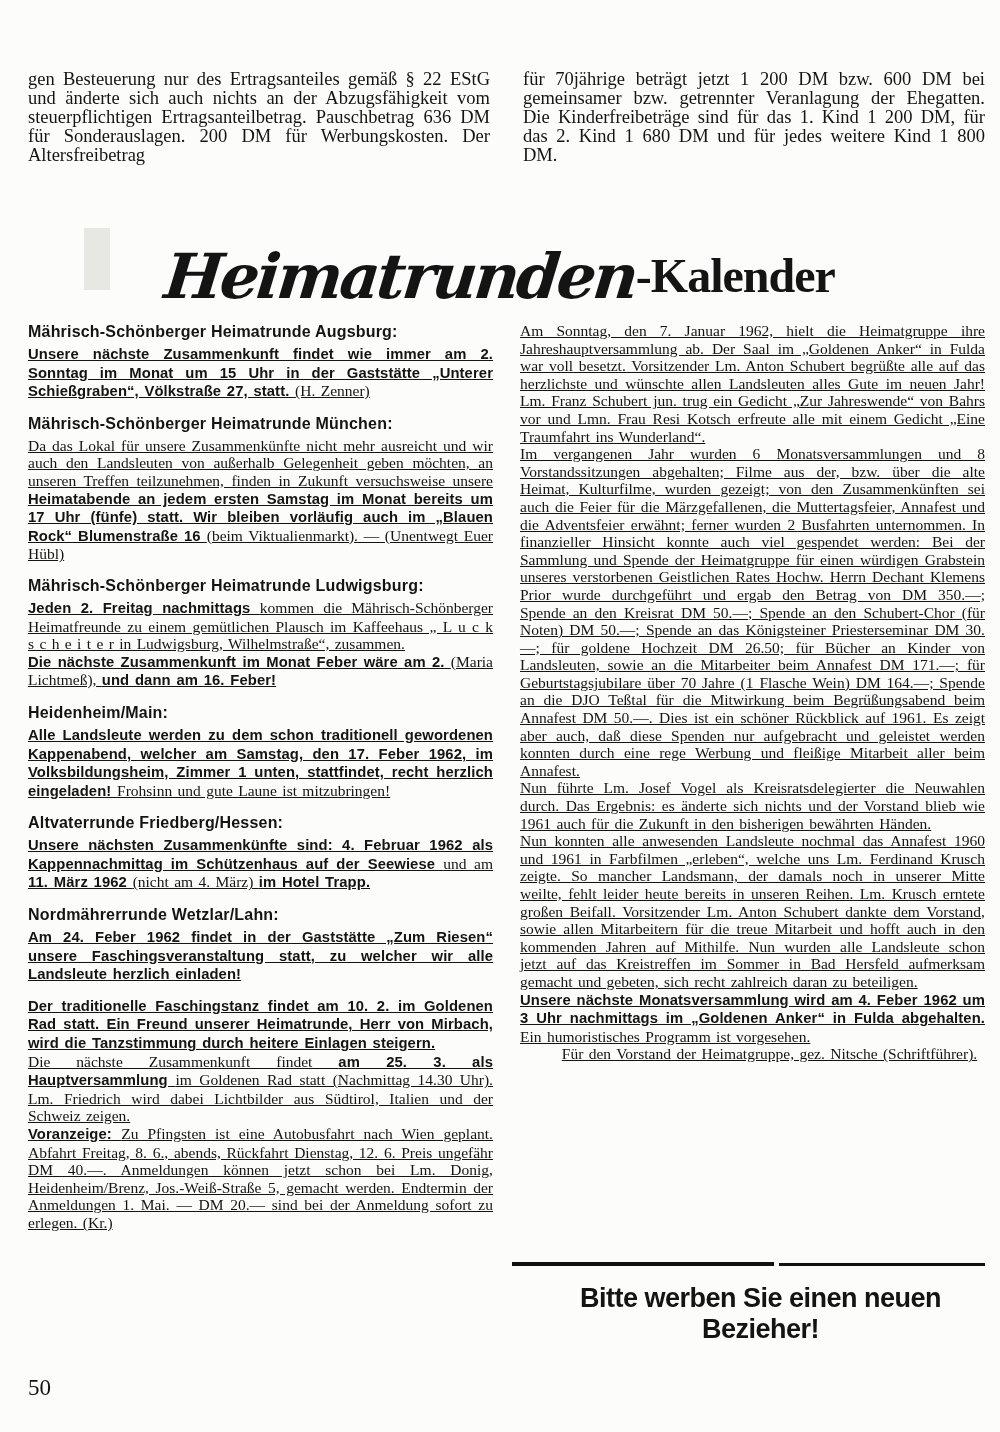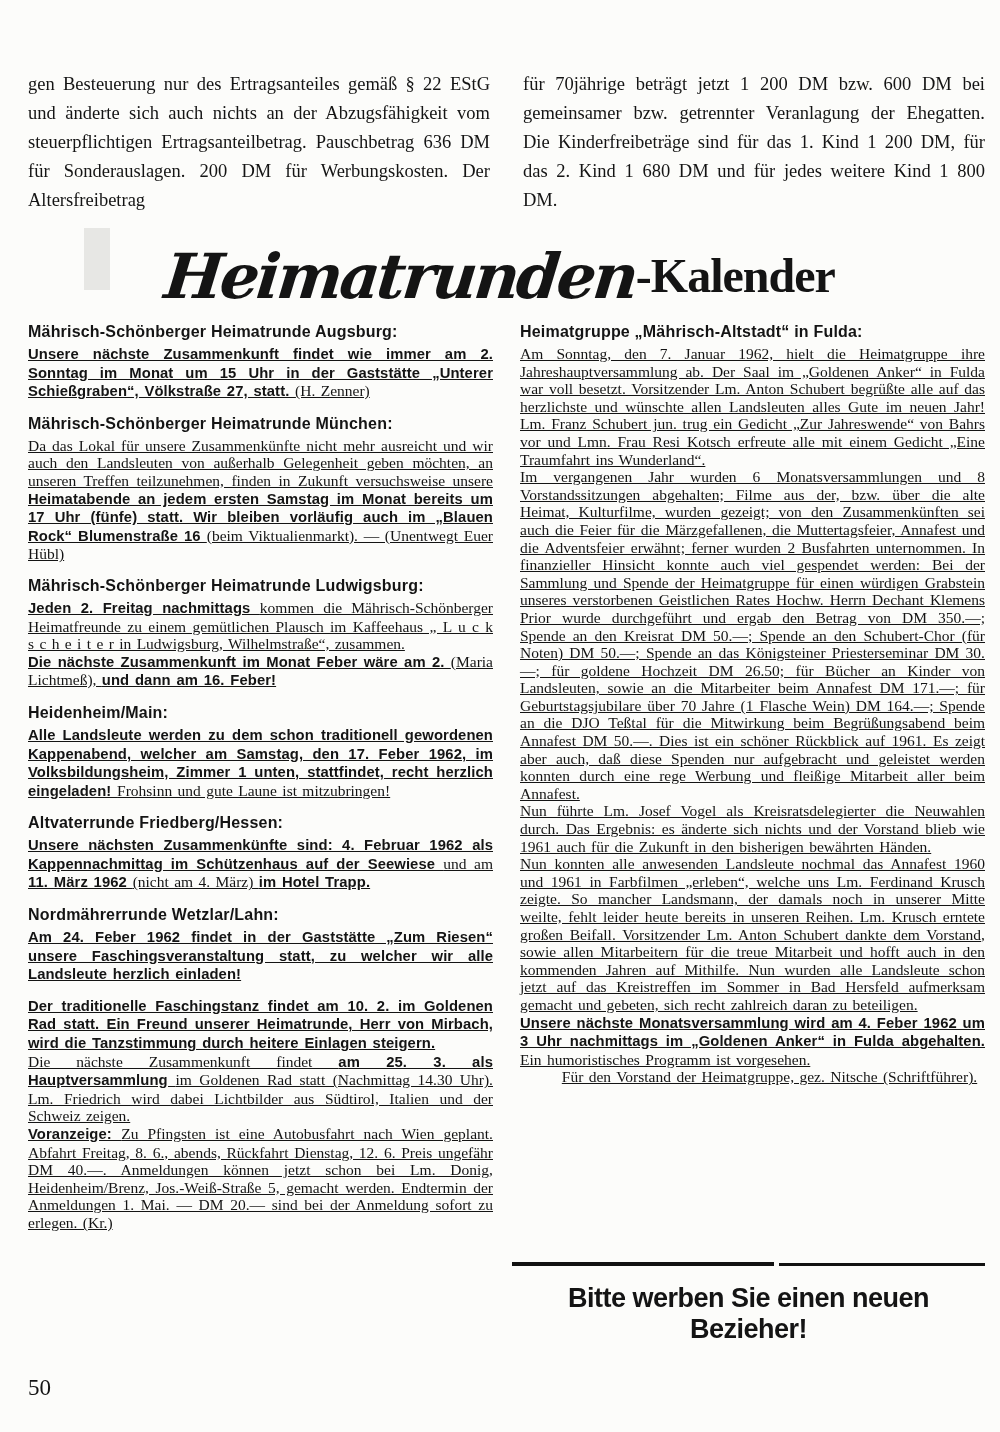--- a/index.html
+++ b/index.html
@@ -8,21 +8,21 @@
     background:#fcfcfa;
     font-family:"Liberation Serif", serif;
     color:#141414;
     position:relative;
     overflow:hidden;
   }
   .page{position:absolute;inset:0;}
   .scan-artifact{position:absolute;left:84px;top:228px;width:26px;height:62px;background:#e7e7e4;}
   
   .intro{position:absolute;top:70px;left:28px;width:957px;display:flex;gap:33px;}
-  .intro .icol{width:462px;text-align:justify;font-size:18.5px;line-height:29px;word-spacing:2px;}
+  .intro .icol{width:462px;text-align:justify;font-size:18.5px;line-height:19px;word-spacing:2px;}
   
   .masthead{position:absolute;top:240px;left:0;width:100%;text-align:center;white-space:nowrap;}
   .masthead .script{
     font-family:"DejaVu Serif", serif;font-style:italic;font-weight:bold;
     font-size:62px;letter-spacing:-3px;transform:skewX(-6deg);display:inline-block;
   }
   .masthead .suffix{
     font-family:Liberation Serif, serif;font-weight:bold;font-size:48px;
     letter-spacing:-1px;vertical-align:6px;margin-top:32px;
   }
@@ -35,21 +35,21 @@
     font-size:16px;line-height:19px;margin:0 0 4px 0;letter-spacing:0.2px;
   }
   .para{margin:0;text-align:justify;font-size:15.5px;line-height:17.6px;word-spacing:1.5px;text-decoration:underline;}
   .para .b{font-family:"Liberation Sans", sans-serif;font-weight:bold;font-size:14.8px;letter-spacing:0.1px;}
   .para.indent{text-indent:34px;text-align:center;}
   
   .divider{position:absolute;top:1262px;left:512px;width:473px;display:flex;gap:5px;}
   .divider .seg1{height:4px;background:#111;width:262px;}
   .divider .seg2{height:3px;background:#111;flex:1;margin-top:1px;}
   .banner{
-    position:absolute;top:1283px;left:512px;width:473px;text-align:center;
+    position:absolute;top:1283px;left:524px;width:473px;text-align:center;
     font-family:"Liberation Sans", sans-serif;font-weight:bold;font-size:27px;
     letter-spacing:-0.5px;
   }
   .page-number{position:absolute;left:28px;top:1375px;font-size:23px;}
 </style>
 </head>
 <body>
 
 <div class="page">
 
@@ -92,21 +92,20 @@
           <p class="para"><span class="b">Am 24. Feber 1962 findet in der Gaststätte „Zum Riesen“ unsere Faschingsveranstaltung statt, zu welcher wir alle Landsleute herzlich einladen!</span></p>
         </div>
         <div class="section">
           <p class="para"><span class="b">Der traditionelle Faschingstanz findet am 10. 2. im Goldenen Rad statt. Ein Freund unserer Heimatrunde, Herr von Mirbach, wird die Tanzstimmung durch heitere Einlagen steigern.</span></p>
           <p class="para"><span>Die nächste Zusammenkunft findet </span><span class="b">am 25. 3. als Hauptversammlung </span><span>im Goldenen Rad statt (Nachmittag 14.30 Uhr). Lm. Friedrich wird dabei Lichtbilder aus Südtirol, Italien und der Schweiz zeigen.</span></p>
           <p class="para"><span class="b">Voranzeige: </span><span>Zu Pfingsten ist eine Autobusfahrt nach Wien geplant. Abfahrt Freitag, 8. 6., abends, Rückfahrt Dienstag, 12. 6. Preis ungefähr DM 40.—. Anmeldungen können jetzt schon bei Lm. Donig, Heidenheim/Brenz, Jos.-Weiß-Straße 5, gemacht werden. Endtermin der Anmeldungen 1. Mai. — DM 20.— sind bei der Anmeldung sofort zu erlegen. (Kr.)</span></p>
         </div>
       </div>
     <div class="ccol" id="col-right">
         <div class="section">
-          <h3 class="heading">Heimatgruppe „Mährisch-Altstadt“ in Fulda:</h3>
           <p class="para"><span>Am Sonntag, den 7. Januar 1962, hielt die Heimatgruppe ihre Jahreshauptversammlung ab. Der Saal im „Goldenen Anker“ in Fulda war voll besetzt. Vorsitzender Lm. Anton Schubert begrüßte alle auf das herzlichste und wünschte allen Landsleuten alles Gute im neuen Jahr! Lm. Franz Schubert jun. trug ein Gedicht „Zur Jahreswende“ von Bahrs vor und Lmn. Frau Resi Kotsch erfreute alle mit einem Gedicht „Eine Traumfahrt ins Wunderland“.</span></p>
           <p class="para"><span>Im vergangenen Jahr wurden 6 Monatsversammlungen und 8 Vorstandssitzungen abgehalten; Filme aus der, bzw. über die alte Heimat, Kulturfilme, wurden gezeigt; von den Zusammenkünften sei auch die Feier für die Märzgefallenen, die Muttertagsfeier, Annafest und die Adventsfeier erwähnt; ferner wurden 2 Busfahrten unternommen. In finanzieller Hinsicht konnte auch viel gespendet werden: Bei der Sammlung und Spende der Heimatgruppe für einen würdigen Grabstein unseres verstorbenen Geistlichen Rates Hochw. Herrn Dechant Klemens Prior wurde durchgeführt und ergab den Betrag von DM 350.—; Spende an den Kreisrat DM 50.—; Spende an den Schubert-Chor (für Noten) DM 50.—; Spende an das Königsteiner Priesterseminar DM 30.—; für goldene Hochzeit DM 26.50; für Bücher an Kinder von Landsleuten, sowie an die Mitarbeiter beim Annafest DM 171.—; für Geburtstagsjubilare über 70 Jahre (1 Flasche Wein) DM 164.—; Spende an die DJO Teßtal für die Mitwirkung beim Begrüßungsabend beim Annafest DM 50.—. Dies ist ein schöner Rückblick auf 1961. Es zeigt aber auch, daß diese Spenden nur aufgebracht und geleistet werden konnten durch eine rege Werbung und fleißige Mitarbeit aller beim Annafest.</span></p>
           <p class="para"><span>Nun führte Lm. Josef Vogel als Kreisratsdelegierter die Neuwahlen durch. Das Ergebnis: es änderte sich nichts und der Vorstand blieb wie 1961 auch für die Zukunft in den bisherigen bewährten Händen.</span></p>
           <p class="para"><span>Nun konnten alle anwesenden Landsleute nochmal das Annafest 1960 und 1961 in Farbfilmen „erleben“, welche uns Lm. Ferdinand Krusch zeigte. So mancher Landsmann, der damals noch in unserer Mitte weilte, fehlt leider heute bereits in unseren Reihen. Lm. Krusch erntete großen Beifall. Vorsitzender Lm. Anton Schubert dankte dem Vorstand, sowie allen Mitarbeitern für die treue Mitarbeit und hofft auch in den kommenden Jahren auf Mithilfe. Nun wurden alle Landsleute schon jetzt auf das Kreistreffen im Sommer in Bad Hersfeld aufmerksam gemacht und gebeten, sich recht zahlreich daran zu beteiligen.</span></p>
           <p class="para"><span class="b">Unsere nächste Monatsversammlung wird am 4. Feber 1962 um 3 Uhr nachmittags im „Goldenen Anker“ in Fulda abgehalten. </span><span>Ein humoristisches Programm ist vorgesehen.</span></p>
           <p class="para indent"><span>Für den Vorstand der Heimatgruppe, gez. Nitsche (Schriftführer).</span></p>
         </div>
       </div>
   </div>
 

